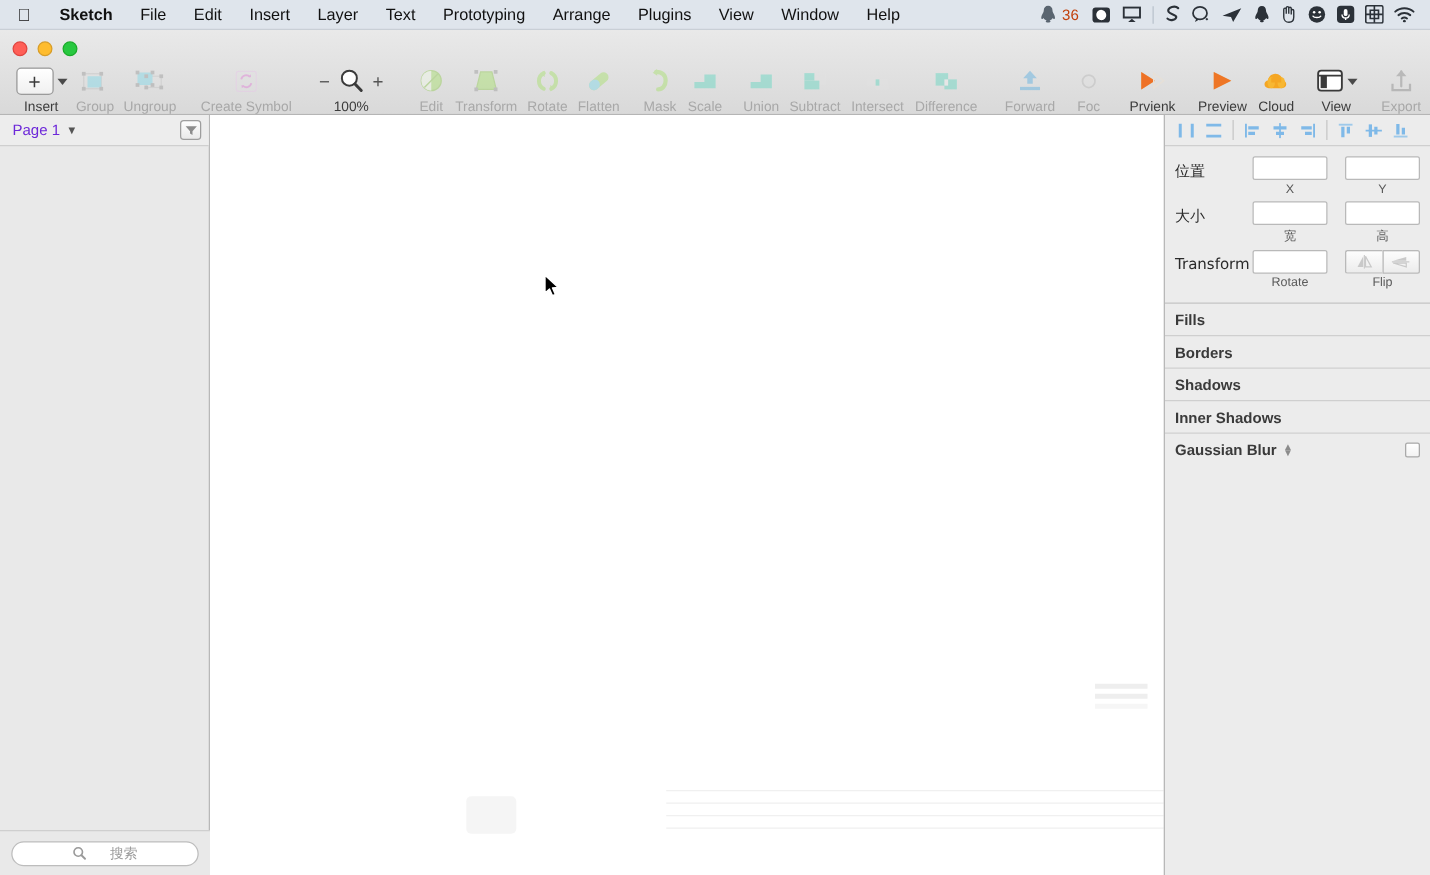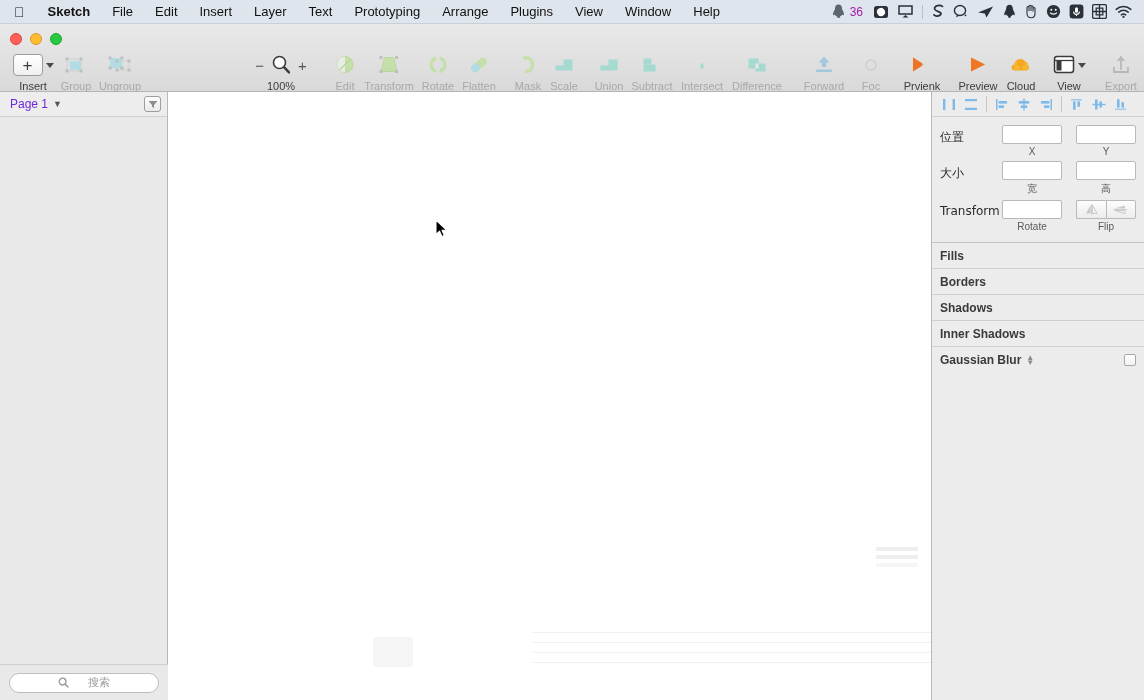--- a/index.html
+++ b/index.html
@@ -32,21 +32,21 @@
   .menu-item.bold { font-weight: bold; }
   .menu-right {
     margin-left: auto; display: flex; align-items: center;
     height: 24px; padding-right: 8px; gap: 0px;
   }
   .tray {
     display: flex; align-items: center; justify-content: center;
     height: 24px; min-width: 22px; padding: 0 4px; color: #2b3138;
   }
   .tray svg { display: block; }
-  .tray-count { font-size: 12px; color: #a21caf; padding-right: 6px; }
+  .tray-count { font-size: 12px; color: #c2410c; padding-right: 6px; }
   .tray-sep {
     width: 1px; height: 14px; background: #b9c2cc; margin: 0 4px;
   }
 
   
   .toolbar {
     position: absolute; top: 24px; left: 0; width: 1144px; height: 68px;
     background: linear-gradient(#e9e9e9, #d9d9d9);
     border-bottom: 1px solid #b5b5b5;
   }
@@ -350,20 +350,32 @@
                 <rect x="11.5" y="6.5" width="3" height="3"></rect>
                 <rect x="23.5" y="6.5" width="3" height="3"></rect>
                 <rect x="11.5" y="15.5" width="3" height="3"></rect>
                 <rect x="23.5" y="15.5" width="3" height="3"></rect>
               </g>
           </svg>
         </div>
         <div class="lbl">Ungroup</div>
       </div>
 
+      <div class="tb dim" style="left:154px;width:86px">
+        <div class="ico">
+          <svg width="26" height="24" viewBox="0 0 26 24">
+            <rect x="5" y="4" width="16" height="16" rx="2" fill="none" stroke="#e7c6e8" stroke-width="1"></rect>
+            <path d="M9 10.5A4 4 0 0 1 16 8.6" fill="none" stroke="#e07fd6" stroke-width="1.5"></path>
+            <path d="M17 13.5A4 4 0 0 1 10 15.4" fill="none" stroke="#e07fd6" stroke-width="1.5"></path>
+            <path d="M16.5 6.4l.4 2.4-2.4-.3z" fill="#e07fd6"></path>
+            <path d="M9.5 17.6l-.4-2.4 2.4.3z" fill="#e07fd6"></path>
+          </svg>
+        </div>
+        <div class="lbl">Create Symbol</div>
+      </div>
 
       <div class="tb" style="left:252px">
         <div class="ico">
           <div class="zoom-ctl">
             <span class="zoom-sign">−</span>
             <svg width="22" height="22" viewBox="0 0 22 22">
               <circle cx="9.5" cy="8.5" r="6" fill="#fdfdfd" stroke="#3a3a3a" stroke-width="1.6"></circle>
               <path d="M14 13.2 19 18.4" stroke="#3a3a3a" stroke-width="2.4" stroke-linecap="round"></path>
             </svg>
             <span class="zoom-sign">+</span>

